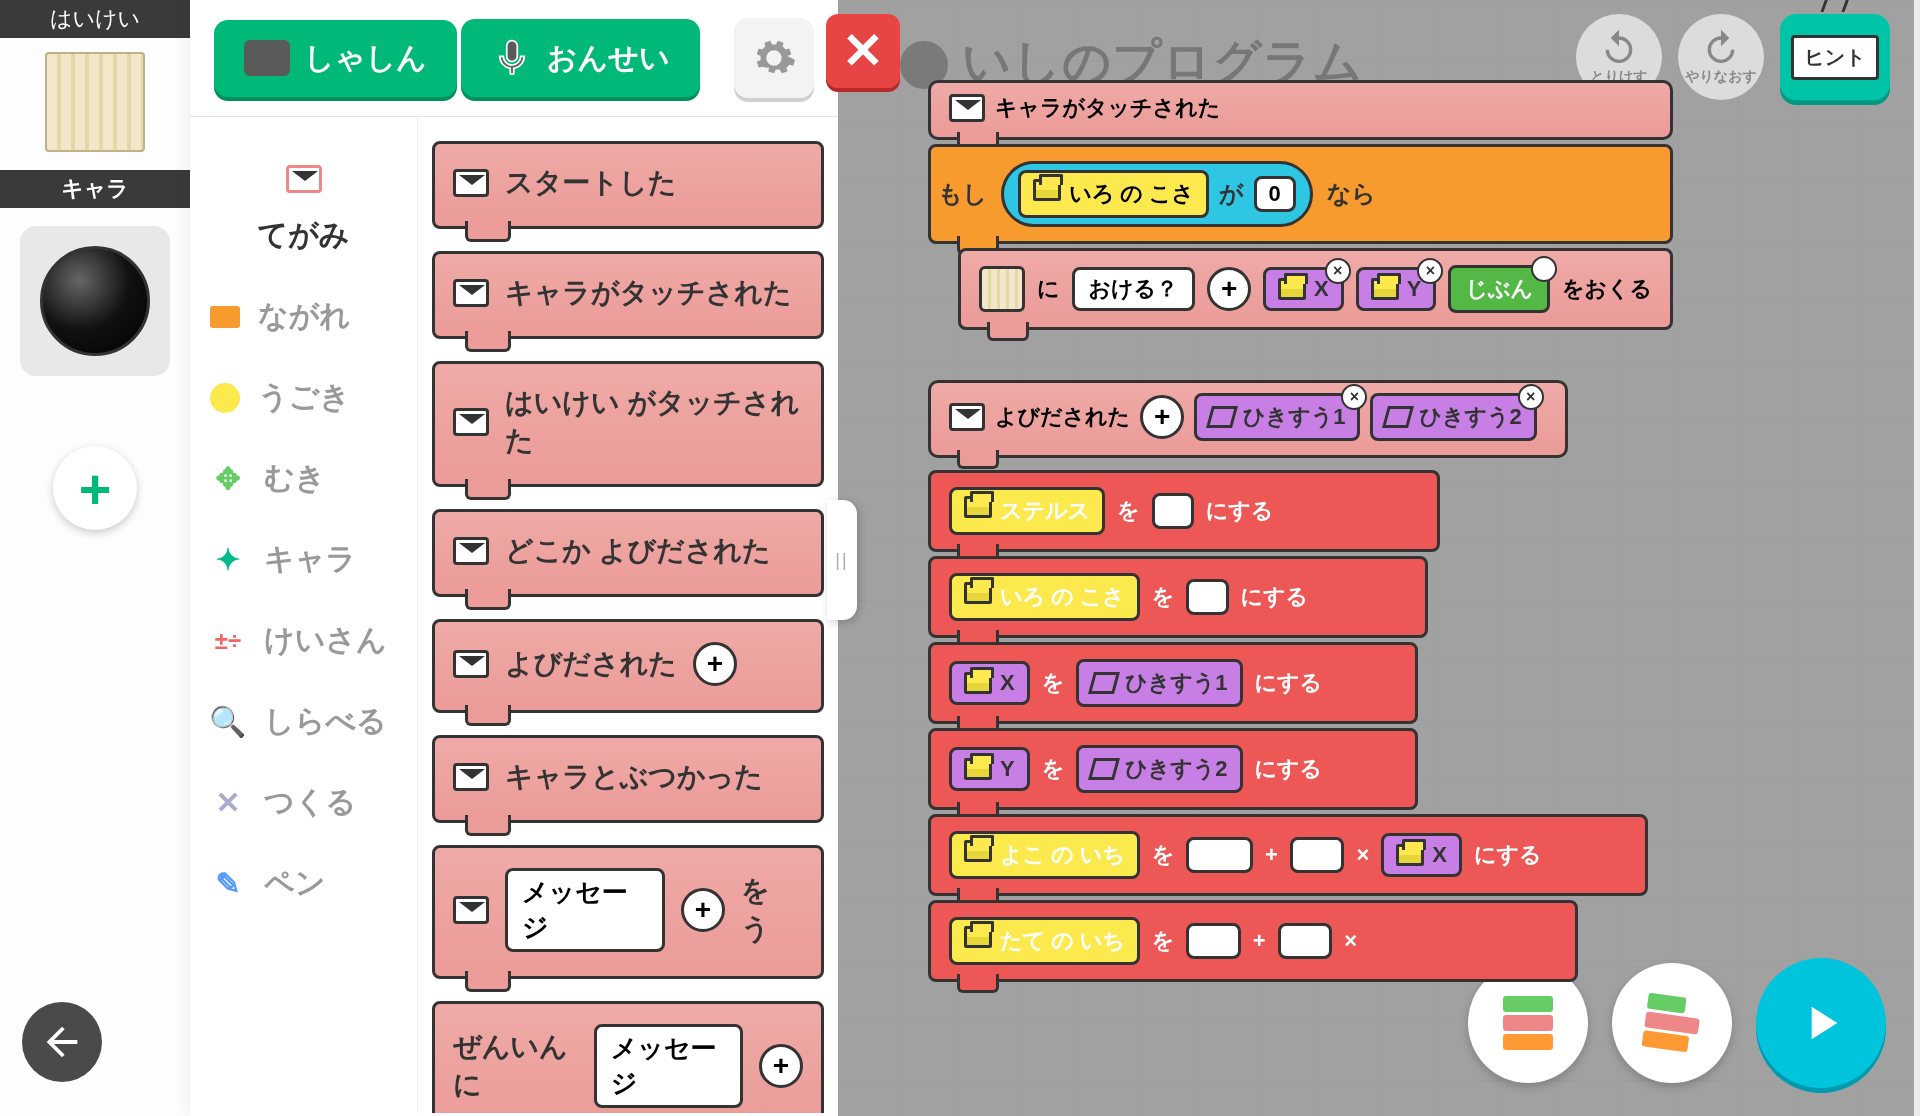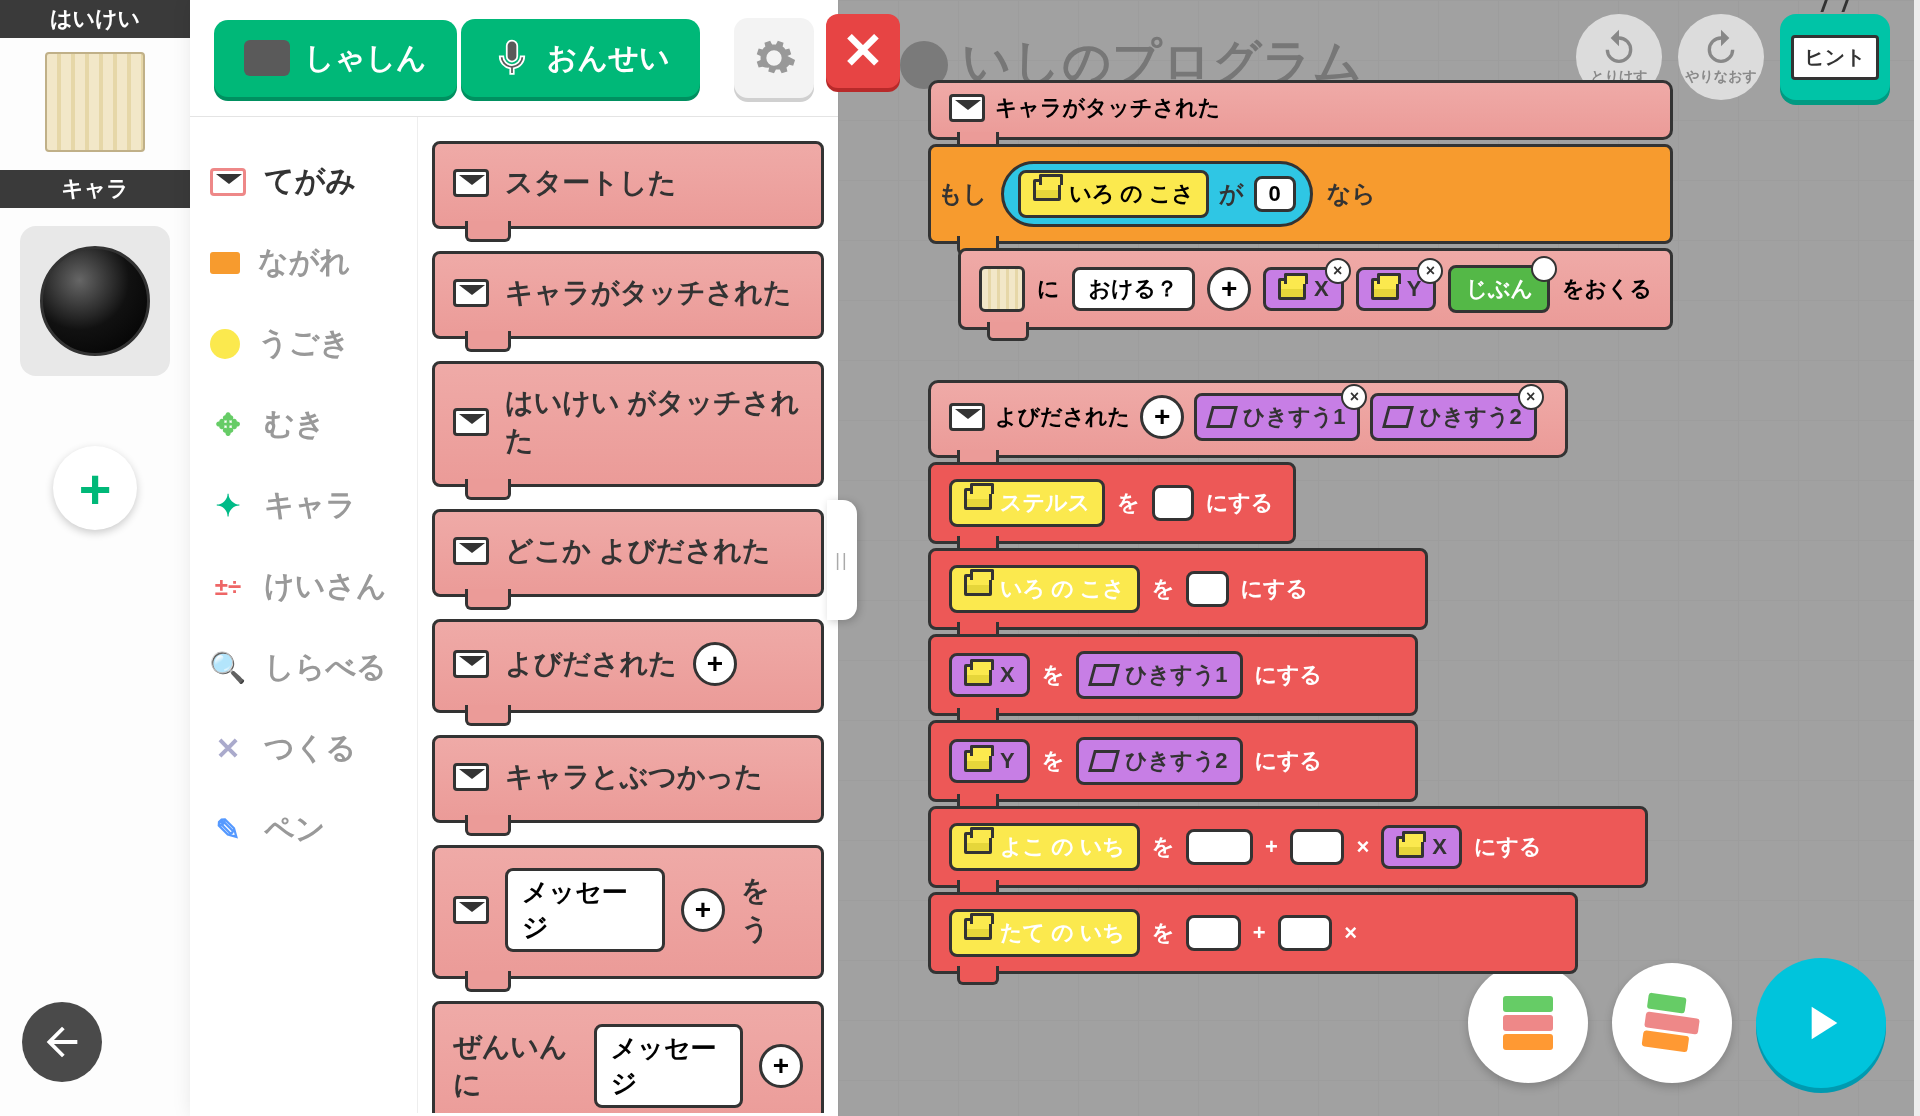--- a/index.html
+++ b/index.html
@@ -1,20 +1,20 @@
 <!DOCTYPE html>
 <html><head>
 <meta charset="utf-8">
 <style>
 * { box-sizing: border-box; margin: 0; padding: 0; font-family: "Hiragino Sans", "Meiryo", sans-serif; }
 body { width: 1920px; height: 1116px; background: #ededed; overflow: hidden; position: relative; }
 
 
 .char-sidebar { position: absolute; left: 0; top: 0; width: 190px; height: 100%; background: #fdfdfd; }
-.bg-label { background: #3a3a3a; color: #fff; font-weight: 700; text-align: center; padding: 4px 0; font-size: 22px; }
+.bg-label { background: #3a3a3a; color: #fff; font-weight: 400; text-align: center; padding: 4px 0; font-size: 22px; }
 .chara-label { background: #3a3a3a; color: #fff; font-weight: 700; text-align: center; padding: 4px 0; margin-top: 18px; font-size: 22px; }
 .bg-thumb { width: 100px; height: 100px; margin: 14px auto 0; background: repeating-linear-gradient(90deg,#f2e7c8 0 10px,#e6d7a8 10px 14px); border: 2px solid #c0b088; border-radius: 4px; }
 .chara-thumb { width: 150px; height: 150px; margin: 18px auto 0; background: #e8e8e8; border-radius: 16px; display:flex; align-items:center; justify-content:center; }
 .black-disc { width: 110px; height: 110px; border-radius: 50%; background: radial-gradient(circle at 35% 30%, #666 0%, #111 50%, #000 100%); border: 3px solid #333; }
 .add-char { width: 84px; height: 84px; border-radius: 50%; background: #fff; margin: 70px auto 0; display:flex; align-items:center; justify-content:center; font-size: 56px; color:#00b878; font-weight: 700; box-shadow: 0 3px 8px rgba(0,0,0,.2); cursor:pointer;}
 .back-btn { position:absolute; left: 22px; bottom: 34px; width: 80px; height: 80px; border-radius: 50%; background:#4a4a4a; display:flex; align-items:center; justify-content:center; cursor:pointer; }
 .back-btn svg { width: 46px; height: 46px; fill:#fff; }
 
 
 .panel { position: absolute; left: 190px; top: 0; width: 648px; height: 100%; background:#fff; box-shadow: 6px 0 22px rgba(0,0,0,.15); }
@@ -22,21 +22,21 @@
 .hdr-btn { display:flex; align-items:center; gap: 14px; background:#00b878; color:#fff; font-weight:700; font-size:30px; padding: 18px 30px; border-radius: 14px; cursor:pointer; box-shadow: 0 4px 0 #009060; }
 .hdr-btn svg { width: 42px; height: 42px; fill:#5a5a5a; stroke:#fff; }
 .hdr-icon-box { width: 46px; height: 36px; background:#5a5a5a; border-radius: 6px; position:relative; }
 .gear-btn { width: 80px; height: 80px; border-radius: 14px; background:#f3f3f3; display:flex; align-items:center; justify-content:center; box-shadow: 0 4px 0 #d0d0d0; margin-left:auto; cursor:pointer; }
 .gear-btn svg { width: 46px; height: 46px; fill:#999; }
 
 
 .panel-body { display:flex; height: calc(100% - 120px); }
 .cat-list { width: 228px; border-right: 1px solid #eee; padding-top: 24px; }
 .cat-item { display:flex; align-items:center; gap: 18px; padding: 20px 20px; font-size: 30px; font-weight:700; color:#999; cursor:pointer; }
-.cat-item.active { color:#333; }
+.cat-item.active { color:#333;flex-direction:column; }
 .cat-icon { width: 36px; height: 36px; display:flex; align-items:center; justify-content:center; }
 
 
 .palette { flex:1; padding: 24px 14px; overflow:hidden; }
 .pblock { background: linear-gradient(#efaaa7,#eb9b98); border: 3px solid #333; border-radius: 8px; margin-bottom: 22px; padding: 20px 18px 24px; display:flex; align-items:center; gap: 16px; position:relative; cursor:grab; min-height: 78px; }
 .pblock::after { content:""; position:absolute; bottom:-16px; left:30px; width:40px; height:18px; background:#eb9b98; border:3px solid #333; border-top:none; border-radius:0 0 6px 6px; }
 .pblock-text { font-size: 28px; font-weight:700; color:#333; }
 .mail-ic { width:36px; height:28px; border:3px solid #333; border-radius:4px; background:#fff; position:relative; flex:none; }
 .mail-ic::before { content:""; position:absolute; left:3px; top:3px; width:0; height:0; border-left:13px solid transparent; border-right:13px solid transparent; border-top:10px solid #333; }
 .plus-circ { width: 44px; height: 44px; border-radius:50%; border:3px solid #333; display:flex; align-items:center; justify-content:center; font-size:28px; font-weight:900; background:#fff; flex:none; }
@@ -312,21 +312,21 @@
           <span>ひきすう1</span>
           <span class="close-mini">×</span>
         </span>
       <span class="purple-var">
           <span class="param-ic"></span>
           <span>ひきすう2</span>
           <span class="close-mini">×</span>
         </span>
     </div>
 
-    <div class="red-stmt" style="margin-top:4px;width:368px;">
+    <div class="red-stmt" style="margin-top:12px;width:512px;">
       <span class="yellow-var">
           <span class="box-ic"></span>
           <span>ステルス</span>
         </span>
       <span>を</span>
         <span class="num-pill">1</span>
         <span>にする</span>
     </div>
     <div class="red-stmt" style="margin-top:4px;width:500px;">
       <span class="yellow-var">

